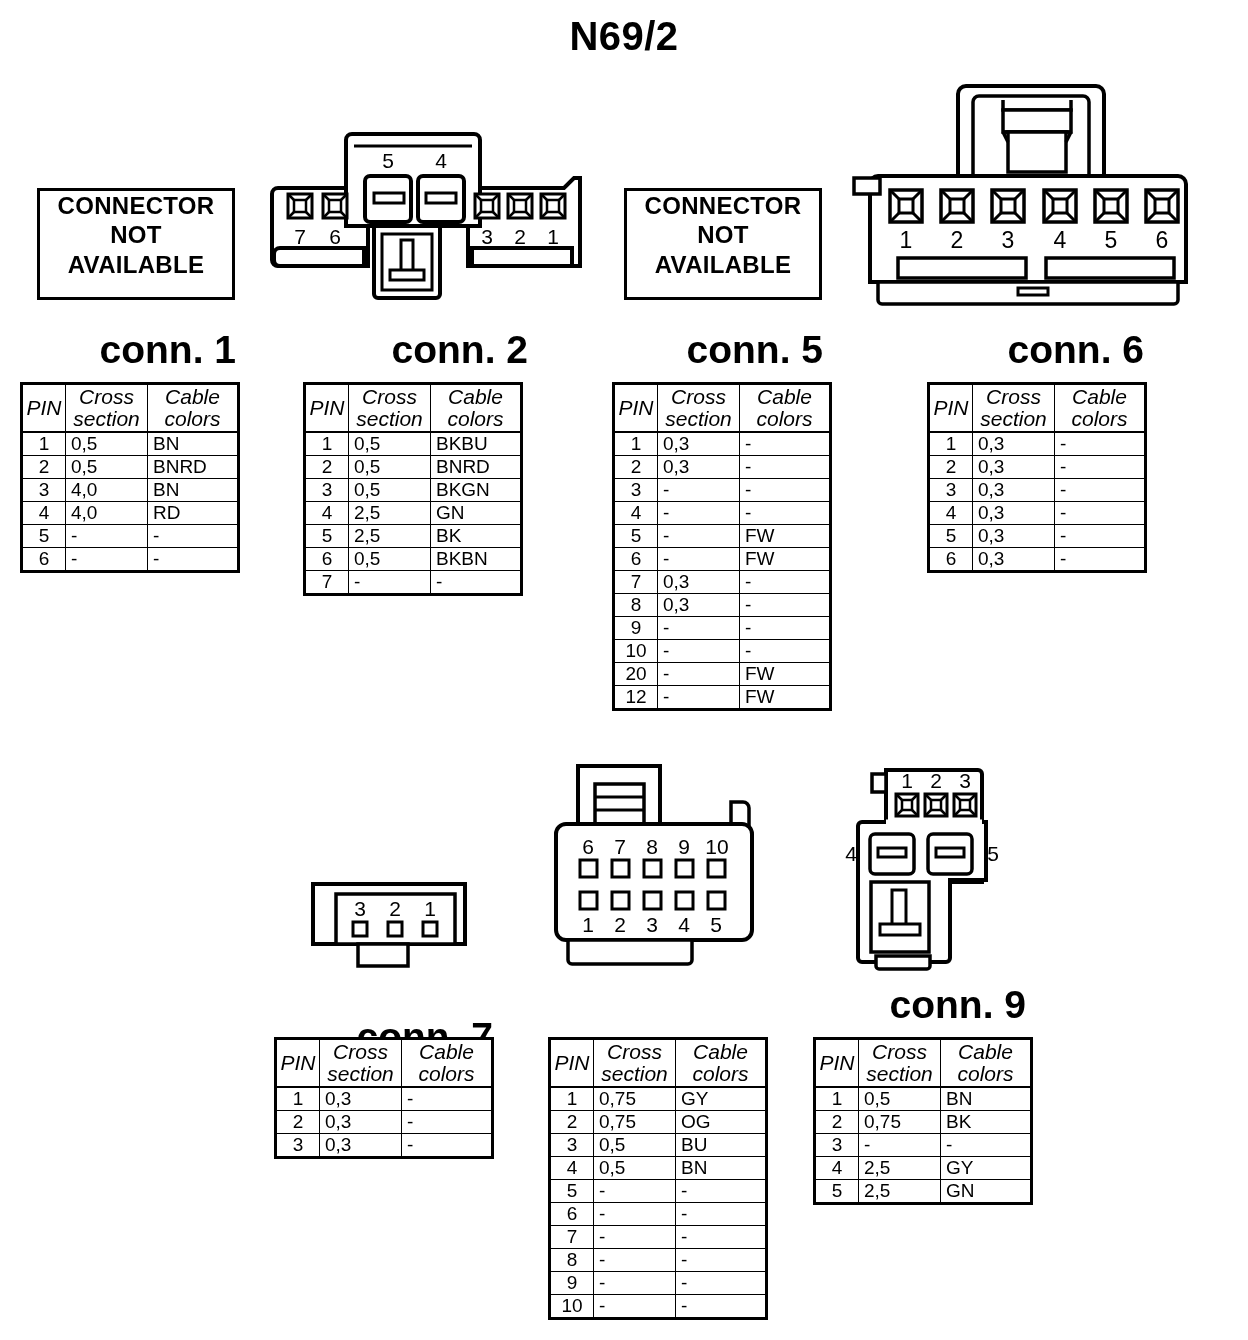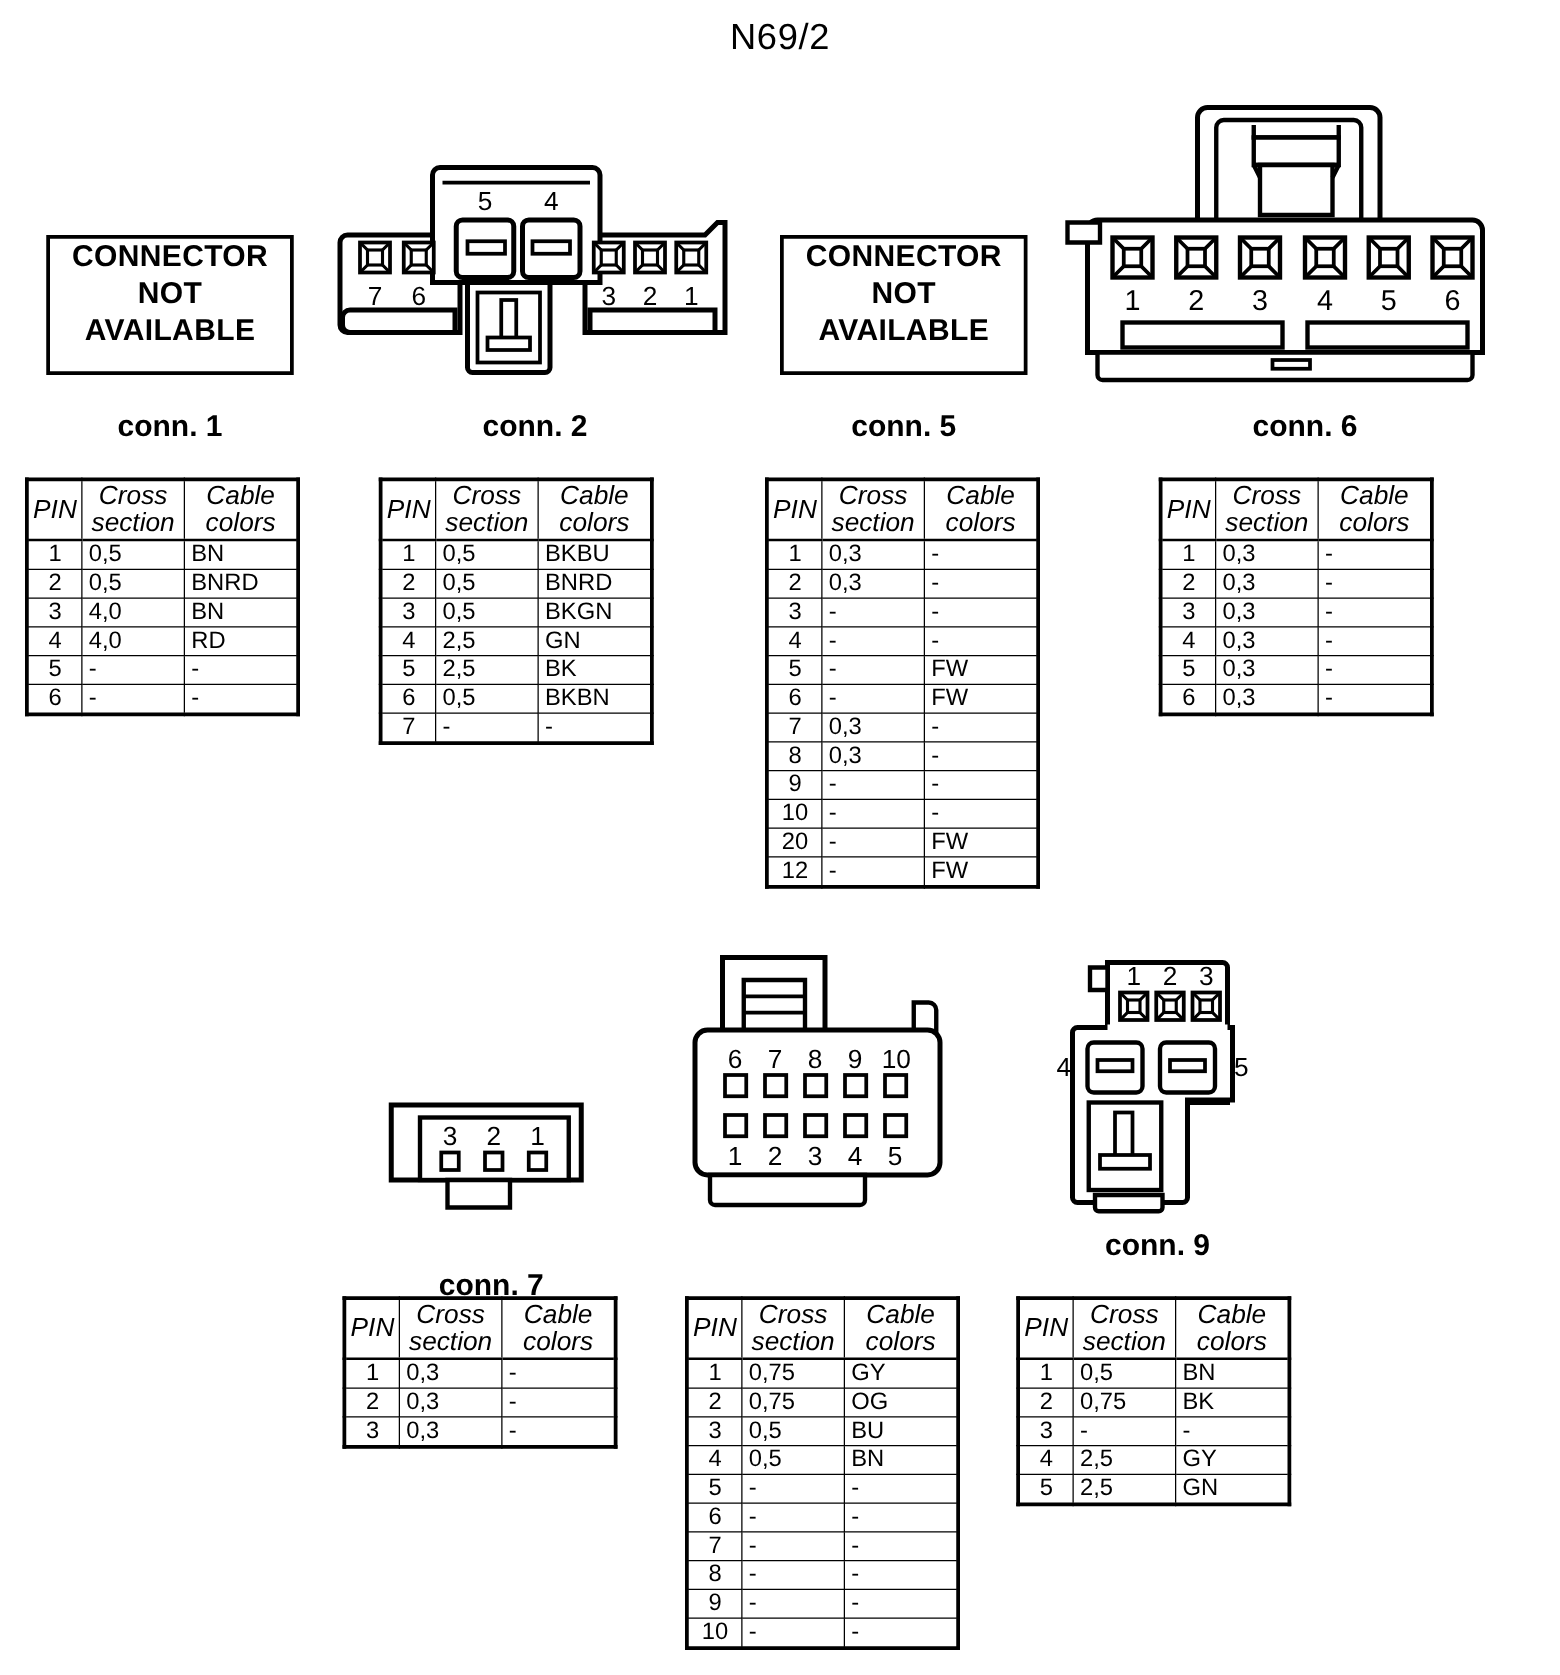--- a/index.html
+++ b/index.html
@@ -16,31 +16,31 @@
     overflow: hidden;
   }
   .page { position: absolute; inset: 0; }
 
   
   .title {
     position: absolute;
     left: 0; right: 0;
     top: 14px;
     text-align: center;
-    font-size: 29px;
-    font-weight: normal;
+    font-size: 40px;
+    font-weight: bold;
     letter-spacing: 0.5px;
   }
 
   
   .conn-caption {
     position: absolute;
-    font-size: 24px;
+    font-size: 39px;
     font-weight: bold;
-    text-align: center;
+    text-align: right;
     white-space: nowrap;
   }
 
   
   .cna-box {
     position: absolute;
     border: 3px solid #000;
     box-sizing: border-box;
     display: flex;
     flex-direction: column;

